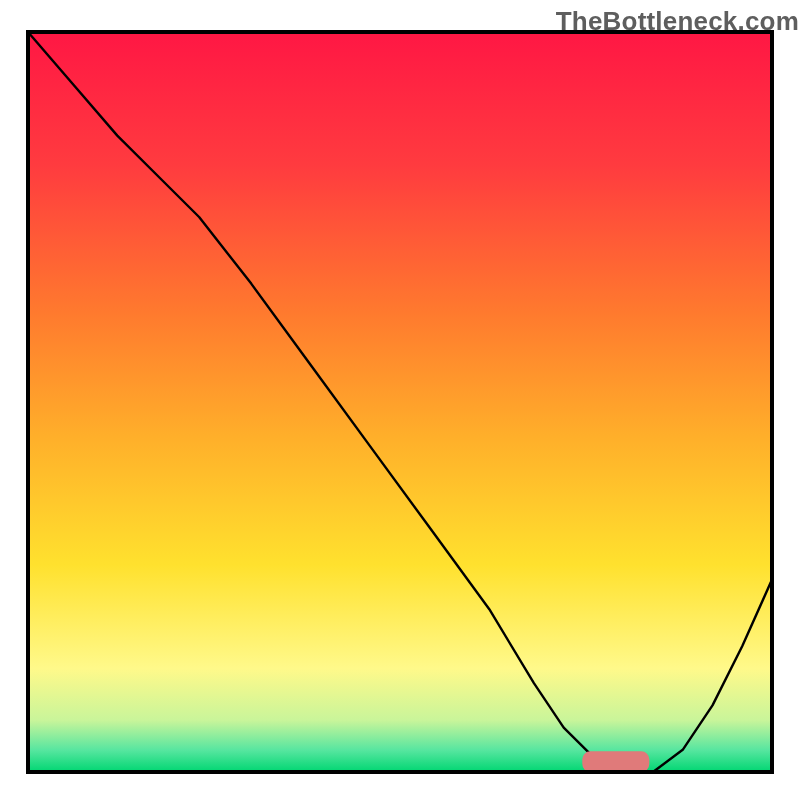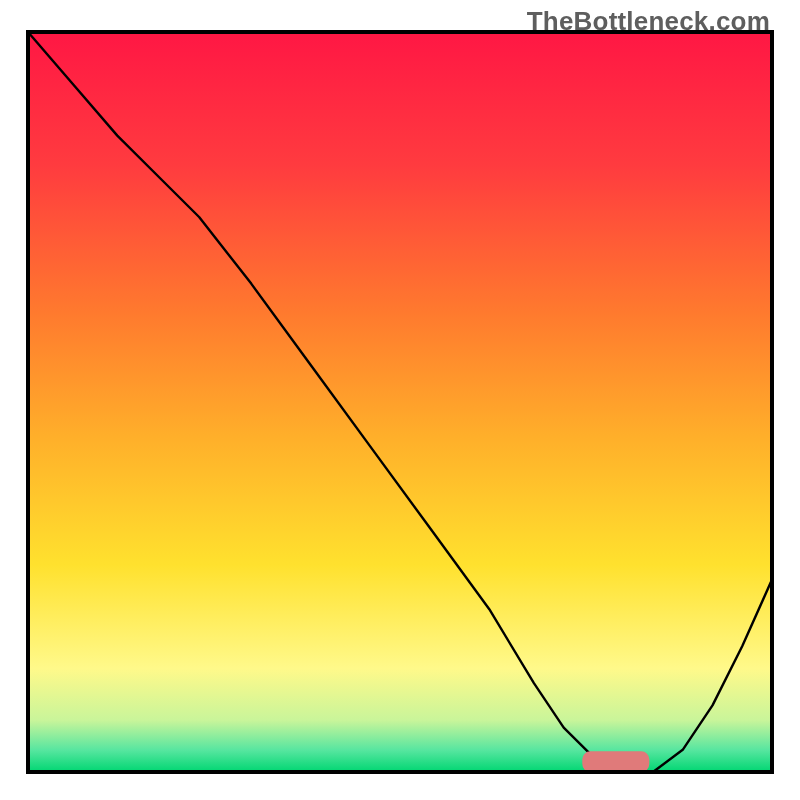--- a/index.html
+++ b/index.html
@@ -12,21 +12,21 @@
     font-family: Arial, Helvetica, sans-serif;
   }
   .stage {
     position: relative;
     width: 800px;
     height: 800px;
   }
   .watermark {
     position: absolute;
     top: 6px;
-    right: 30px;
+    right: 1px;
     font-size: 26px;
     font-weight: 700;
     color: #5e5e5e;
     letter-spacing: 0.2px;
     z-index: 10;
     user-select: none;
   }
   svg.chart {
     position: absolute;
     left: 0;

